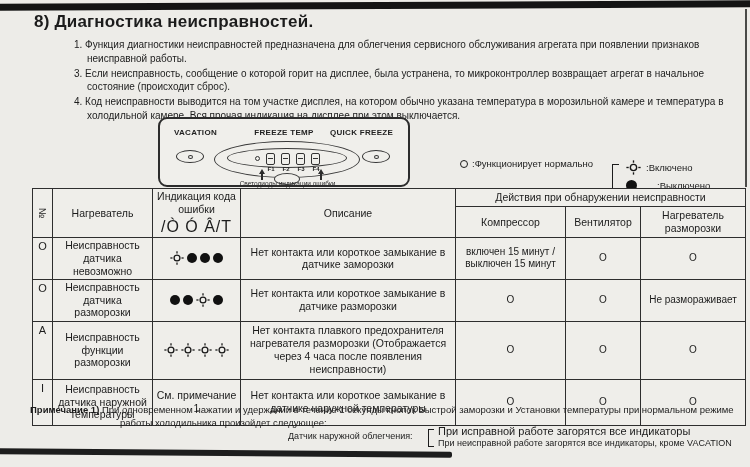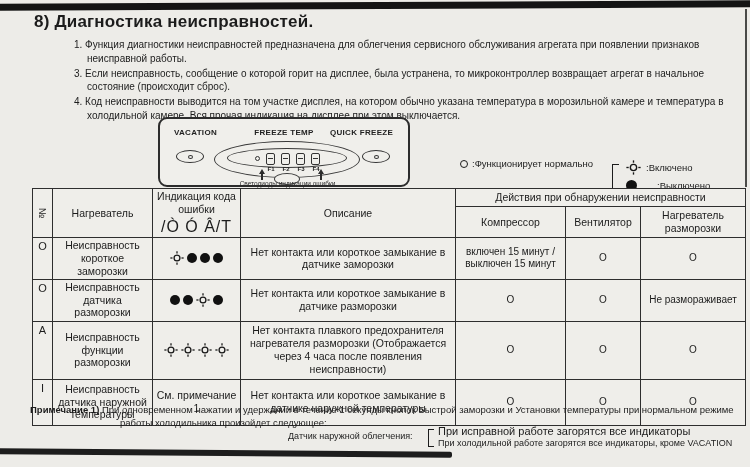--- a/index.html
+++ b/index.html
@@ -200,21 +200,21 @@
         <th>Вентилятор</th>
         <th>
           <div>Нагреватель</div>
           <div>разморозки</div>
         </th>
       </tr>
     </thead>
     <tbody id="diag-body">
         <tr>
           <td class="cell-code">O</td>
-          <td>Неисправность короткое заморозки</td>
+          <td>Неисправность датчика невозможно</td>
           <td>
             <div class="ind-icons">
               <svg class="icon-sun" viewBox="0 0 20 20">
                 <circle cx="10" cy="10" r="4.2" fill="none" stroke="#161616" stroke-width="1.8"></circle>
                 <line x1="10" y1="0.5" x2="10" y2="3.6" stroke="#161616" stroke-width="1.8"></line>
                 <line x1="10" y1="16.4" x2="10" y2="19.5" stroke="#161616" stroke-width="1.8"></line>
                 <line x1="0.5" y1="10" x2="3.6" y2="10" stroke="#161616" stroke-width="1.8"></line>
                 <line x1="16.4" y1="10" x2="19.5" y2="10" stroke="#161616" stroke-width="1.8"></line>
               </svg>
               <span class="icon-dot"></span>
@@ -303,16 +303,16 @@
 
   <div class="note">
     <div class="note-main">
       <span class="note-label">Примечание 1)</span>
       <span>При одновременном нажатии и удержании в течение 1 секунды кнопок Быстрой заморозки и Установки температуры при нормальном режиме работы холодильника произойдет следующее:</span>
     </div>
   </div>
   <div class="note-sensor">Датчик наружной облегчения:</div>
   <div class="note-bracket"></div>
   <div class="note-case-ok">При исправной работе загорятся все индикаторы</div>
-  <div class="note-case-fail">При холодильной работе загорятся все индикаторы, кроме VACATION</div>
+  <div class="note-case-fail">При неисправной работе загорятся все индикаторы, кроме VACATION</div>
 
   <div class="bottom-bar"></div>
 </div>
 
 </body></html>

